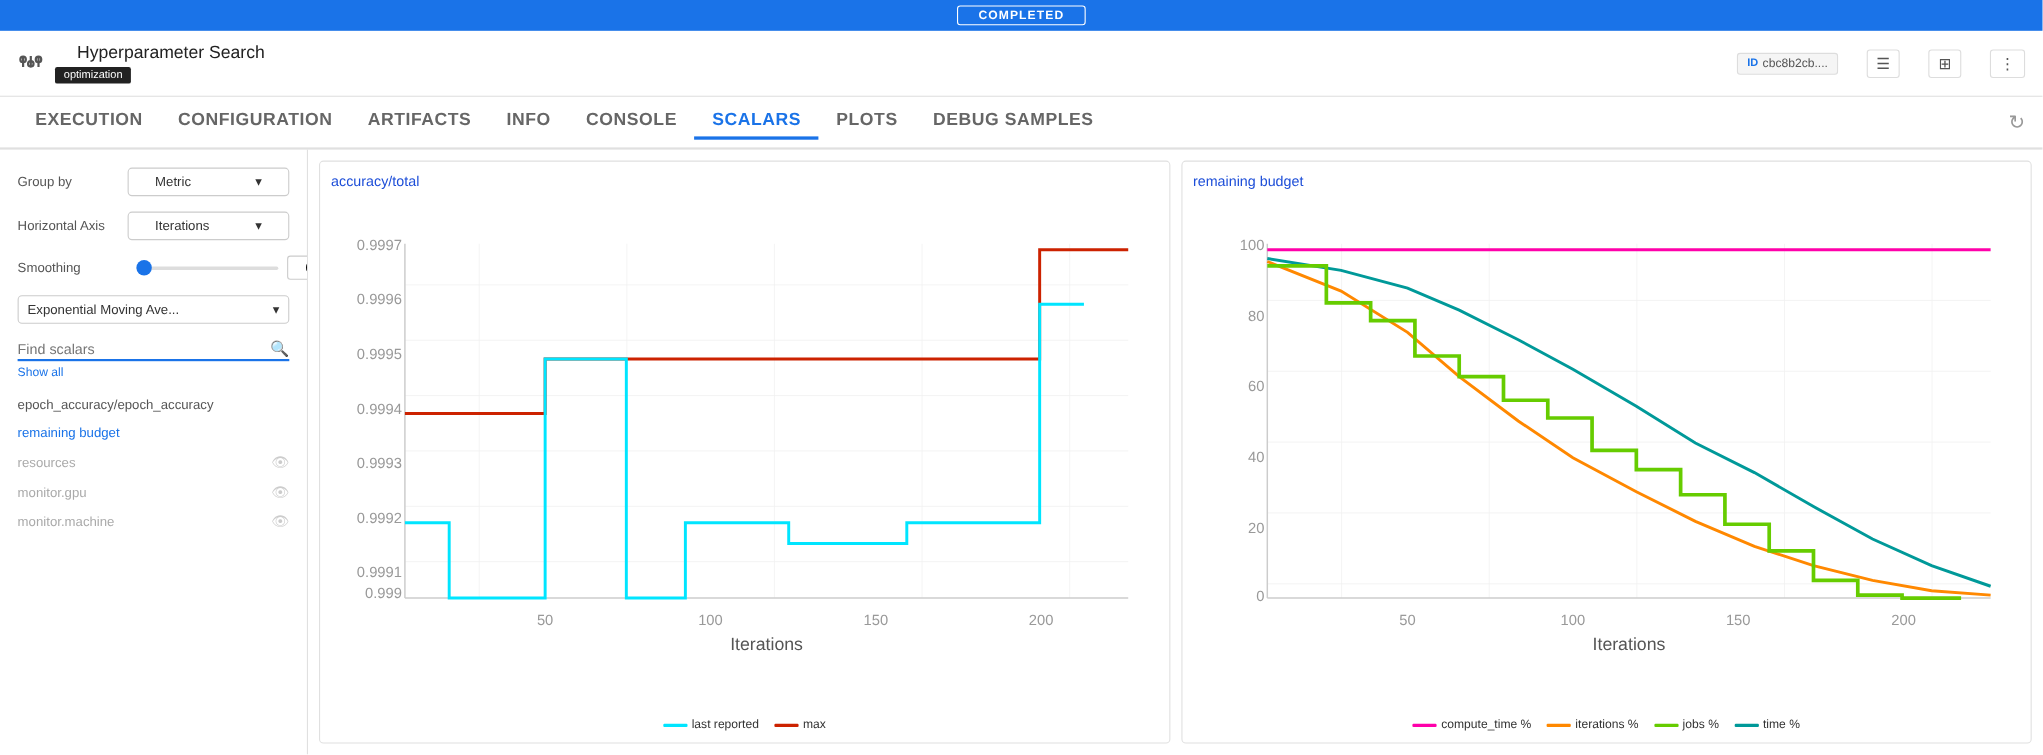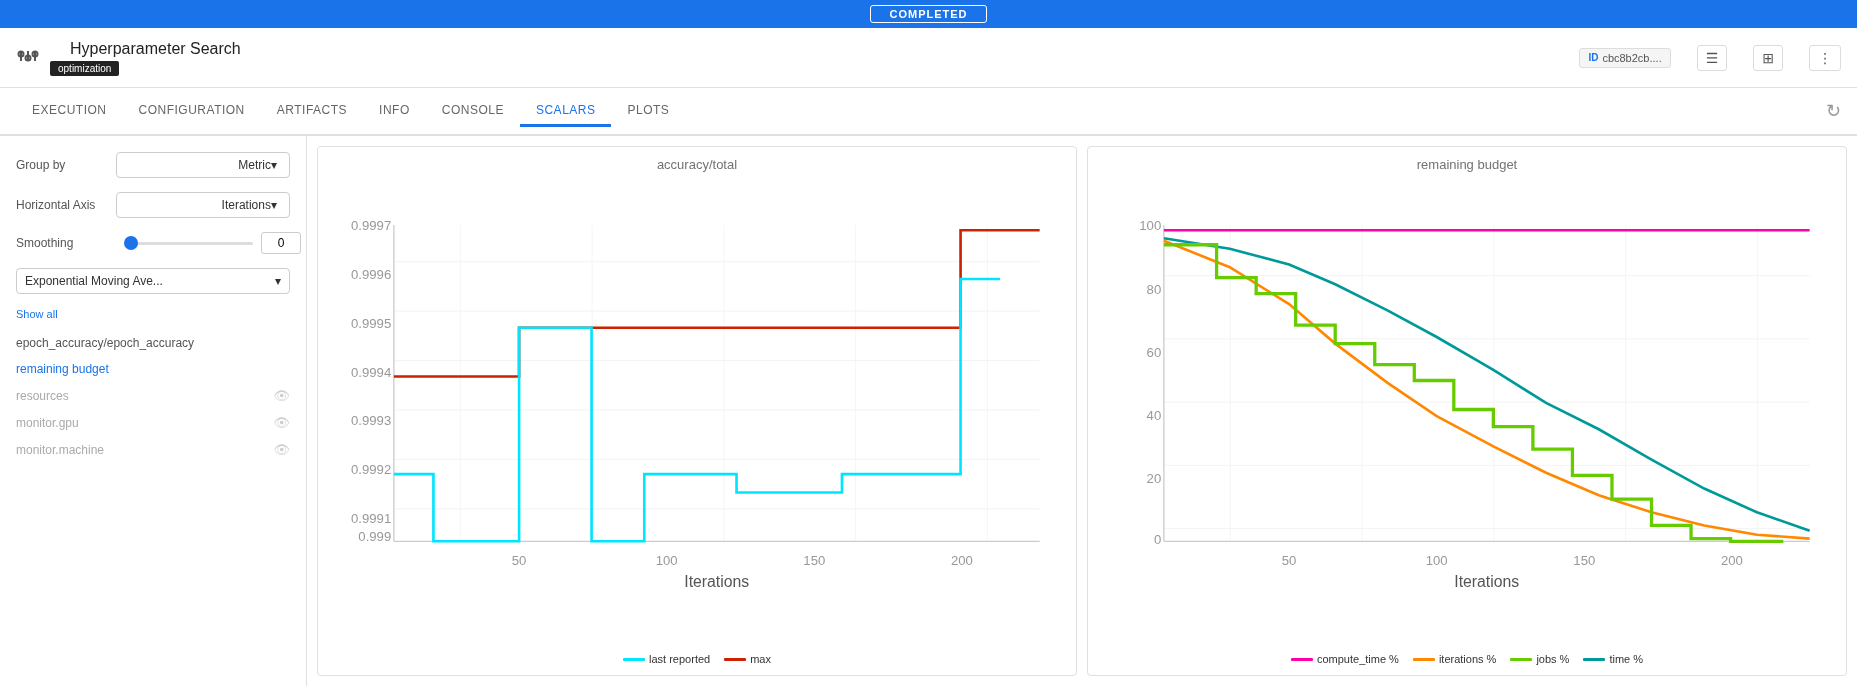--- a/index.html
+++ b/index.html
@@ -14,50 +14,50 @@
     .header-icon { margin-right: 10px; color: #555; }
     .header-title { font-size: 16px; font-weight: 500; color: #222; margin-left: 20px; }
     .header-tag { background: #222; color: #fff; font-size: 10px; padding: 2px 8px; border-radius: 2px; margin-top: 3px; display: inline-block; }
     .header-spacer { flex: 1; }
     .header-actions { display: flex; align-items: center; gap: 26px; }
     .id-badge { background: #f5f5f5; border: 1px solid #ddd; border-radius: 3px; padding: 3px 8px; font-size: 11px; color: #555; display: flex; align-items: center; gap: 4px; }
     .header-btn { background: none; border: 1px solid #ddd; border-radius: 3px; padding: 4px 8px; cursor: pointer; color: #555; font-size: 14px; }
 
     
     .nav-tabs { display: flex; align-items: center; padding: 0 16px; border-bottom: 2px solid #e0e0e0; height: 48px; }
-    .nav-tab { padding: 0 16px; height: 32px; display: flex; align-items: center; font-size: 12px; font-weight: 400; letter-spacing: 0.5px; color: #666; cursor: pointer; border-bottom: 3px solid transparent; text-transform: uppercase; }
+    .nav-tab { padding: 0 16px; height: 32px; display: flex; align-items: center; font-size: 16px; font-weight: 700; letter-spacing: 0.5px; color: #666; cursor: pointer; border-bottom: 3px solid transparent; text-transform: uppercase; }
     .nav-tab.active { color: #1a73e8; border-bottom: 3px solid #1a73e8; }
     .nav-spacer { flex: 1; }
     .refresh-btn { background: none; border: none; cursor: pointer; color: #999; font-size: 18px; }
 
     
     .main { display: flex; height: calc(686px - 28px - 60px - 48px); }
 
     
-    .sidebar { width: 307px; border-right: 1px solid #e0e0e0; padding: 16px; flex-shrink: 0; overflow-y: auto; }
+    .sidebar { width: 280px; border-right: 1px solid #e0e0e0; padding: 16px; flex-shrink: 0; overflow-y: auto; }
     .sidebar-row { display: flex; align-items: center; margin-bottom: 14px; }
     .sidebar-label { width: 100px; font-size: 12px; color: #555; flex-shrink: 0; }
-    .sidebar-select { flex: 1; border: 1px solid #ccc; border-radius: 4px; padding: 5px 12px; font-size: 12px; background: #fff; cursor: pointer; display: flex; align-items: center; justify-content: flex-end; }
+    .sidebar-select { flex: 1; border: 1px solid #ccc; border-radius: 4px; padding: 5px 24px; font-size: 12px; background: #fff; cursor: pointer; display: flex; align-items: center; justify-content: space-between; }
     .smoothing-row { display: flex; align-items: center; margin-bottom: 14px; }
     .smoothing-slider { flex: 1; margin: 0 8px; }
     .smoothing-input { width: 40px; border: 1px solid #ccc; border-radius: 3px; padding: 3px 5px; font-size: 12px; text-align: center; }
     .smooth-method { margin-bottom: 14px; }
     .search-row { display: flex; align-items: center; border-bottom: 2px solid #1a73e8; margin-bottom: 4px; padding-bottom: 2px; }
     .search-input { flex: 1; border: none; outline: none; font-size: 13px; color: #333; }
     .search-icon { color: #999; font-size: 14px; cursor: pointer; }
     .show-all { font-size: 11px; color: #1a73e8; cursor: pointer; margin-bottom: 10px; }
     .scalar-item { padding: 6px 0; font-size: 12px; cursor: pointer; color: #555; }
     .scalar-item.active { color: #1a73e8; font-weight: 500; }
     .scalar-item.hidden { color: #aaa; display: flex; align-items: center; justify-content: space-between; }
     .hidden-icon { color: #ccc; font-size: 13px; }
 
     
     .charts-area { flex: 1; display: flex; padding: 10px; gap: 10px; overflow: hidden; }
     .chart-container { flex: 1; border: 1px solid #e0e0e0; border-radius: 4px; padding: 10px; display: flex; flex-direction: column; min-width: 0; }
-    .chart-title { text-align: center; font-size: 13px; color: #737373; margin-bottom: 0; }
+    .chart-title { text-align: left; font-size: 13px; color: #1d4ed8; margin-bottom: 0; }
     .chart-body { flex: 1; position: relative; }
     svg.chart-svg { width: 100%; height: 100%; }
     .chart-legend { display: flex; align-items: flex-start; gap: 14px; justify-content: center; margin-top: 6px; font-size: 11px; }
     .legend-item { display: flex; align-items: center; gap: 4px; }
     .legend-color { width: 22px; height: 3px; border-radius: 1px; }
 
     input[type=range] { -webkit-appearance: none; height: 3px; background: #ddd; border-radius: 2px; outline: none; cursor: pointer; }
     input[type=range]::-webkit-slider-thumb { -webkit-appearance: none; width: 14px; height: 14px; border-radius: 50%; background: #1a73e8; cursor: pointer; }
   </style>
 </head>
@@ -95,20 +95,21 @@
 </div>
 
 <div class="nav-tabs">
   <div class="nav-tab">EXECUTION</div>
   <div class="nav-tab">CONFIGURATION</div>
   <div class="nav-tab">ARTIFACTS</div>
   <div class="nav-tab">INFO</div>
   <div class="nav-tab">CONSOLE</div>
   <div class="nav-tab active">SCALARS</div>
   <div class="nav-tab">PLOTS</div>
+  <div class="nav-tab">DEBUG SAMPLES</div>
   <div class="nav-spacer"></div>
   <button class="refresh-btn">↻</button>
 </div>
 
 <div class="main">
 
   <div class="sidebar">
 
     <div class="sidebar-row">
       <div class="sidebar-label">Group by</div>
@@ -132,20 +133,24 @@
       <input type="text" class="smoothing-input" value="0" style="">
     </div>
 
     <div class="smooth-method">
       <div class="sidebar-select" style="border:1px solid #ccc;border-radius:4px;padding:5px 8px;display:flex;justify-content:space-between;align-items:center;">
         <span>Exponential Moving Ave...</span>
         <span>▾</span>
       </div>
     </div>
 
+    <div class="search-row">
+      <input type="text" class="search-input" placeholder="Find scalars" style="">
+      <span class="search-icon">🔍</span>
+    </div>
 
     <div class="show-all">Show all</div>
 
     <div class="scalar-item">epoch_accuracy/epoch_accuracy</div>
     <div class="scalar-item active">remaining budget</div>
     <div class="scalar-item hidden">
       <span>resources</span>
       <span class="hidden-icon">👁</span>
     </div>
     <div class="scalar-item hidden">

